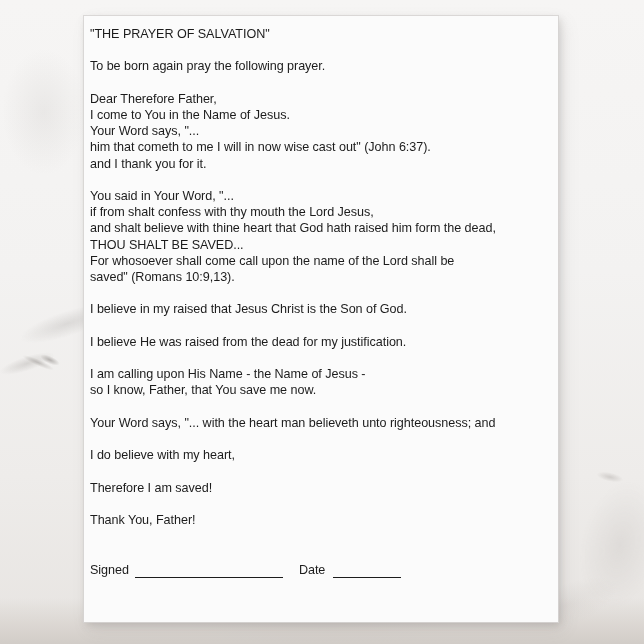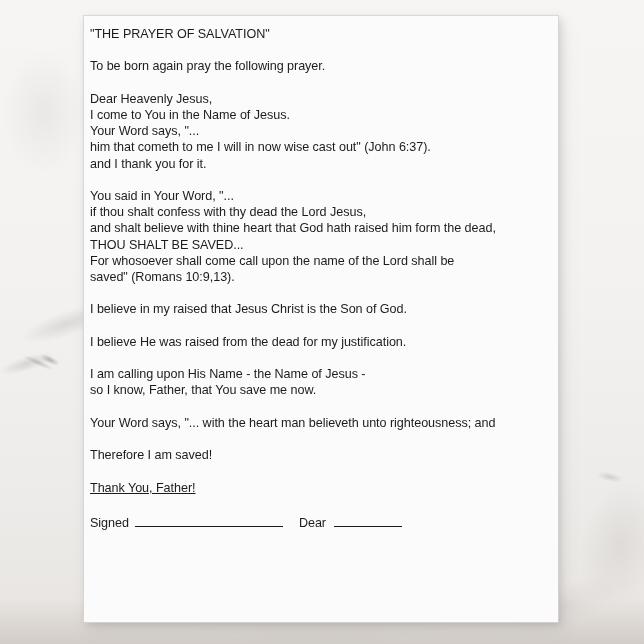--- a/index.html
+++ b/index.html
@@ -114,30 +114,30 @@
     line-height: 16.2px;
     font-weight: 400;
     margin: 0 0 16.2px 0;
   }
 
   .para {
     margin: 0 0 16.2px 0;
   }
   .para:last-child {
     margin-bottom: 4px;
-    text-decoration: underline;
   }
   .line {
     display: block;
     white-space: pre;
   }
 
   .signature-row {
-    margin-top: 19px;
+    margin-top: 34px;
     display: flex;
+    align-items: flex-end;
     white-space: pre;
   }
   .sig-label { display: inline-block; }
   .rule {
     display: inline-block;
     border-bottom: 1.4px solid #1c1c1c;
     height: 11px;
   }
   .rule-signed { width: 148px; margin: 0 16px 0 6px; }
   .rule-date   { width: 68px;  margin: 0 0 0 8px; }
@@ -159,59 +159,60 @@
   <div id="paper">
     <div id="doc-body">
 
       <h1 class="doc-title">"THE PRAYER OF SALVATION"</h1>
 
       <div id="paragraphs">
           <p class="para">
             <span class="line">To be born again pray the following prayer.</span>
           </p>
           <p class="para">
-            <span class="line">Dear Heavenly Jesus,</span>
+            <span class="line">Dear Therefore Father,</span>
             <span class="line">I come to You in the Name of Jesus.</span>
             <span class="line">Your Word says, "...</span>
             <span class="line">him that cometh to me I will in now wise cast out" (John 6:37).</span>
             <span class="line">and I thank you for it.</span>
           </p>
           <p class="para">
             <span class="line">You said in Your Word, "...</span>
-            <span class="line">if thou shalt confess with thy dead the Lord Jesus,</span>
+            <span class="line">if from shalt confess with thy mouth the Lord Jesus,</span>
             <span class="line">and shalt believe with thine heart that God hath raised him form the dead,</span>
             <span class="line">THOU SHALT BE SAVED...</span>
             <span class="line">For whosoever shall come call upon the name of the Lord shall be</span>
             <span class="line">saved" (Romans 10:9,13).</span>
           </p>
           <p class="para">
             <span class="line">I believe in my raised that Jesus Christ is the Son of God.</span>
           </p>
           <p class="para">
             <span class="line">I believe He was raised from the dead for my justification.</span>
           </p>
           <p class="para">
             <span class="line">I am calling upon His Name - the Name of Jesus -</span>
             <span class="line">so I know, Father, that You save me now.</span>
           </p>
           <p class="para">
             <span class="line">Your Word says, "... with the heart man believeth unto righteousness; and</span>
           </p>
           <p class="para">
+            <span class="line">I do believe with my heart,</span>
           </p>
           <p class="para">
             <span class="line">Therefore I am saved!</span>
           </p>
           <p class="para">
             <span class="line">Thank You, Father!</span>
           </p>
         </div>
 
       <div class="signature-row">
         <span class="sig-label">Signed</span>
         <span class="rule rule-signed"></span>
-        <span class="sig-label">Dear</span>
+        <span class="sig-label">Date</span>
         <span class="rule rule-date"></span>
       </div>
 
     </div>
   </div>
 </div>
 
 </body></html>

